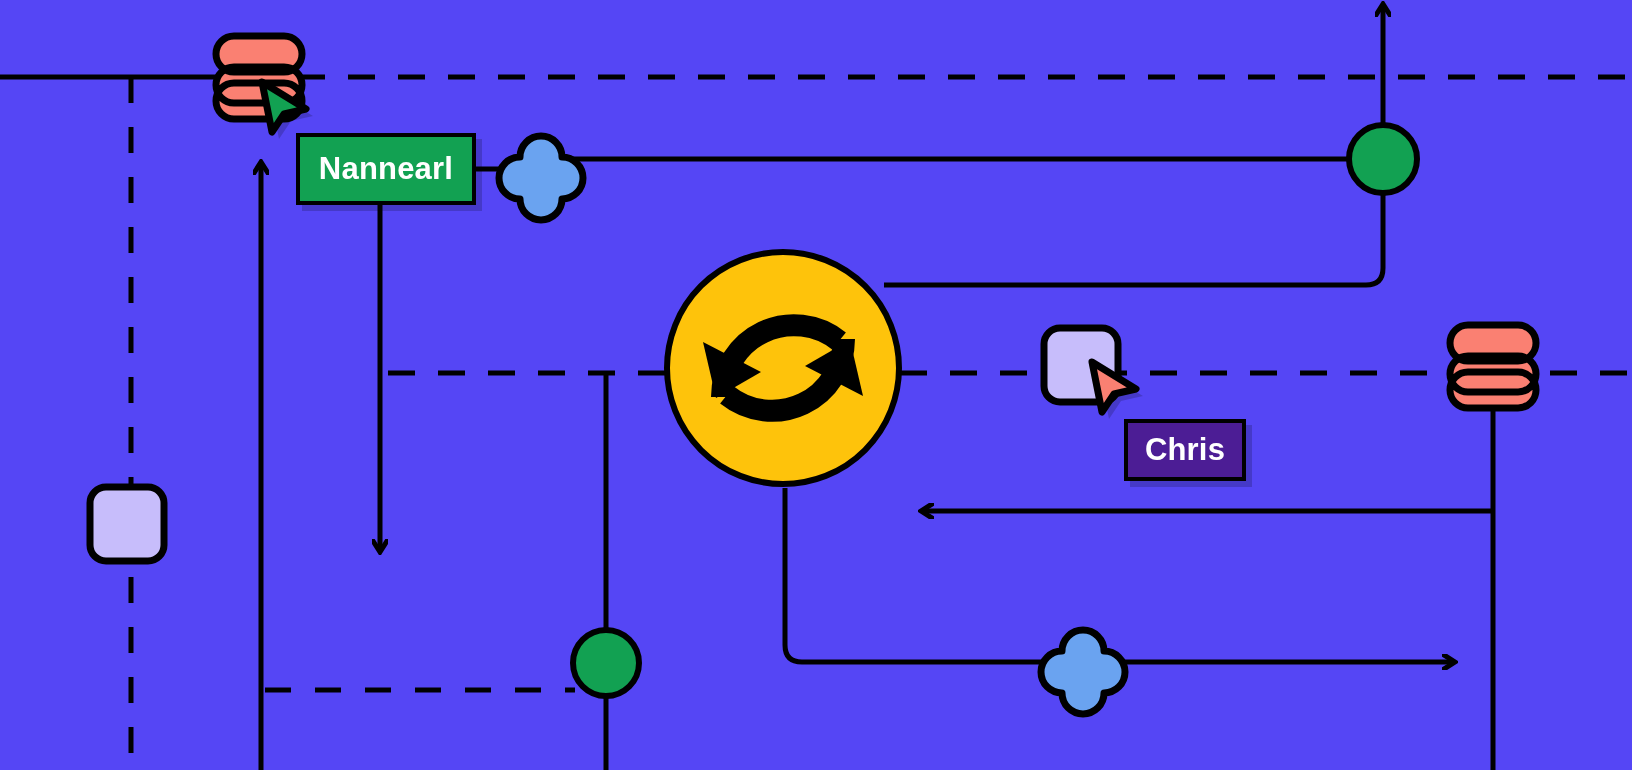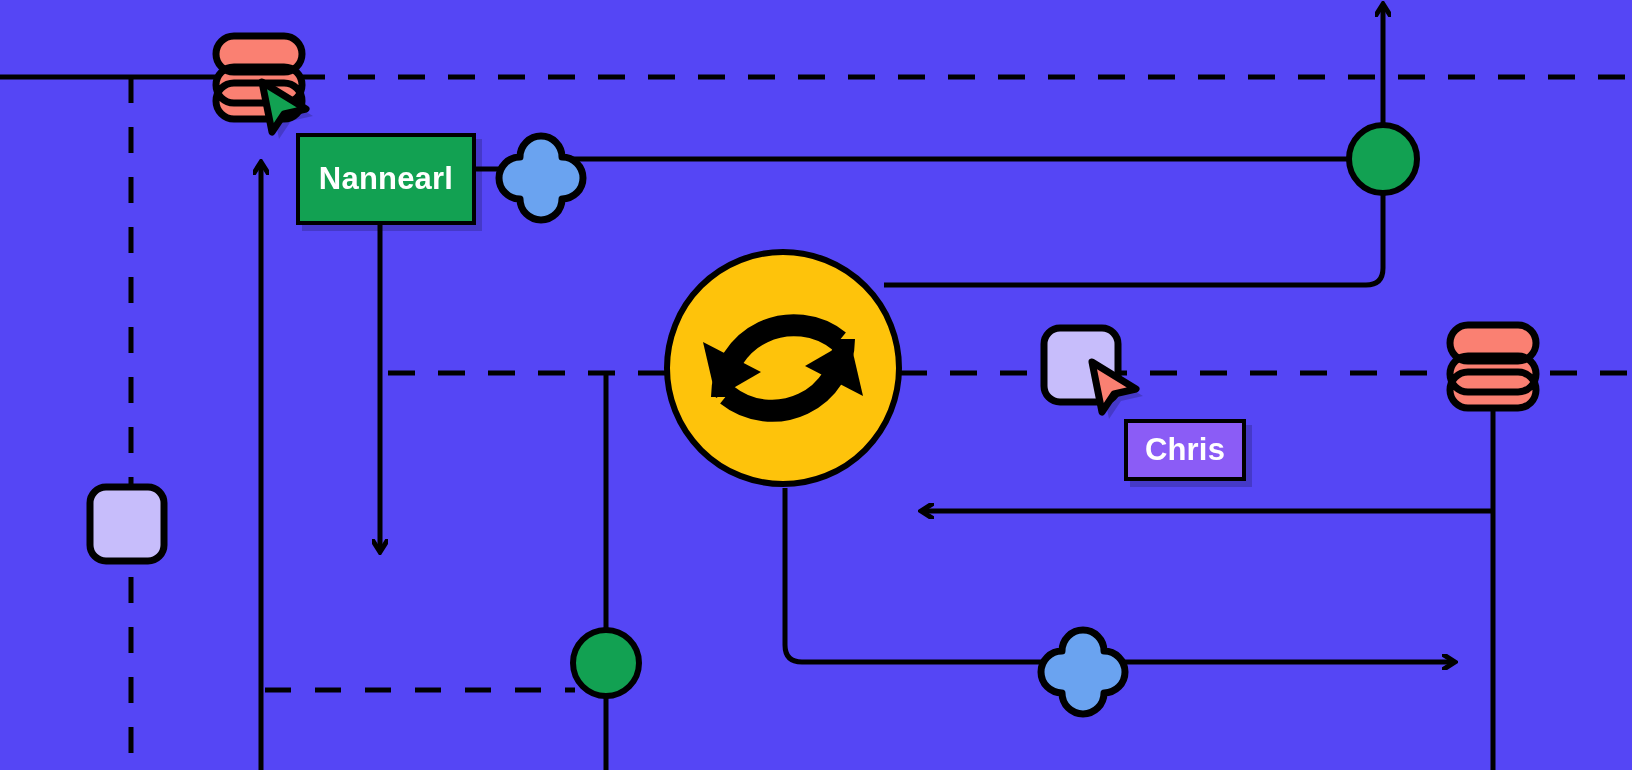--- a/index.html
+++ b/index.html
@@ -16,22 +16,22 @@
     display:flex;align-items:center;justify-content:center;
     color:#ffffff;
     font-weight:700;
     font-size:31px;
     letter-spacing:.2px;
     border:4px solid #000;
     box-shadow:6px 6px 0 rgba(0,0,0,.18);
     white-space:nowrap;
     box-sizing:border-box;
   }
-  #label-nannearl{left:296px;top:133px;width:180px;height:92px;background:#12a152;}
-  #label-chris{left:1124px;top:419px;width:122px;height:62px;background:#8b5cf6;}
+  #label-nannearl{left:296px;top:133px;width:180px;height:72px;background:#12a152;}
+  #label-chris{left:1124px;top:419px;width:122px;height:62px;background:#4c1d95;}
 </style>
 </head>
 <body style="background: rgb(85, 70, 245);">
 
 <div id="canvas" style="width: 1632px; height: 770px;">
 
   <div id="bg" style="background: rgb(85, 70, 245);"></div>
 
   <svg class="layer" viewBox="0 0 1632 770">
     <defs>

